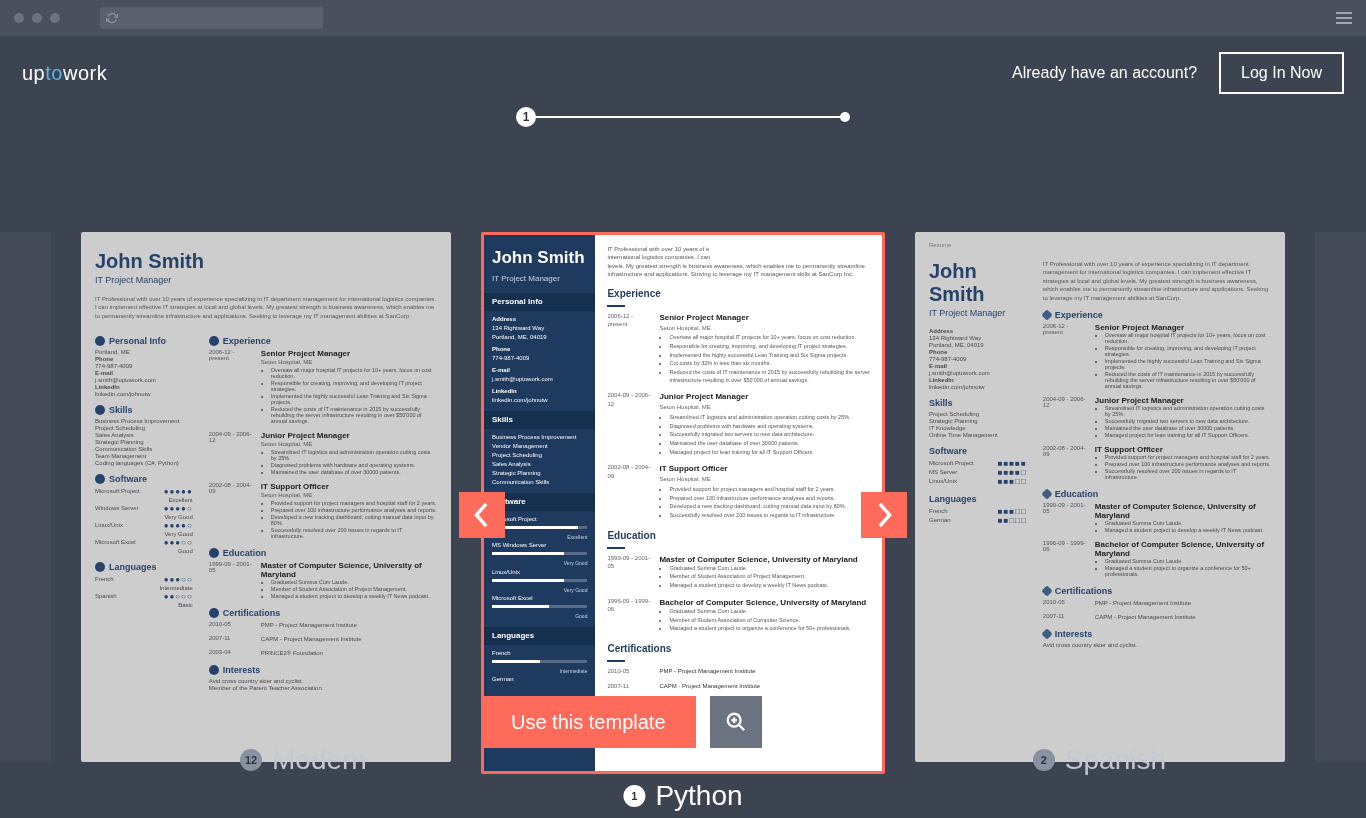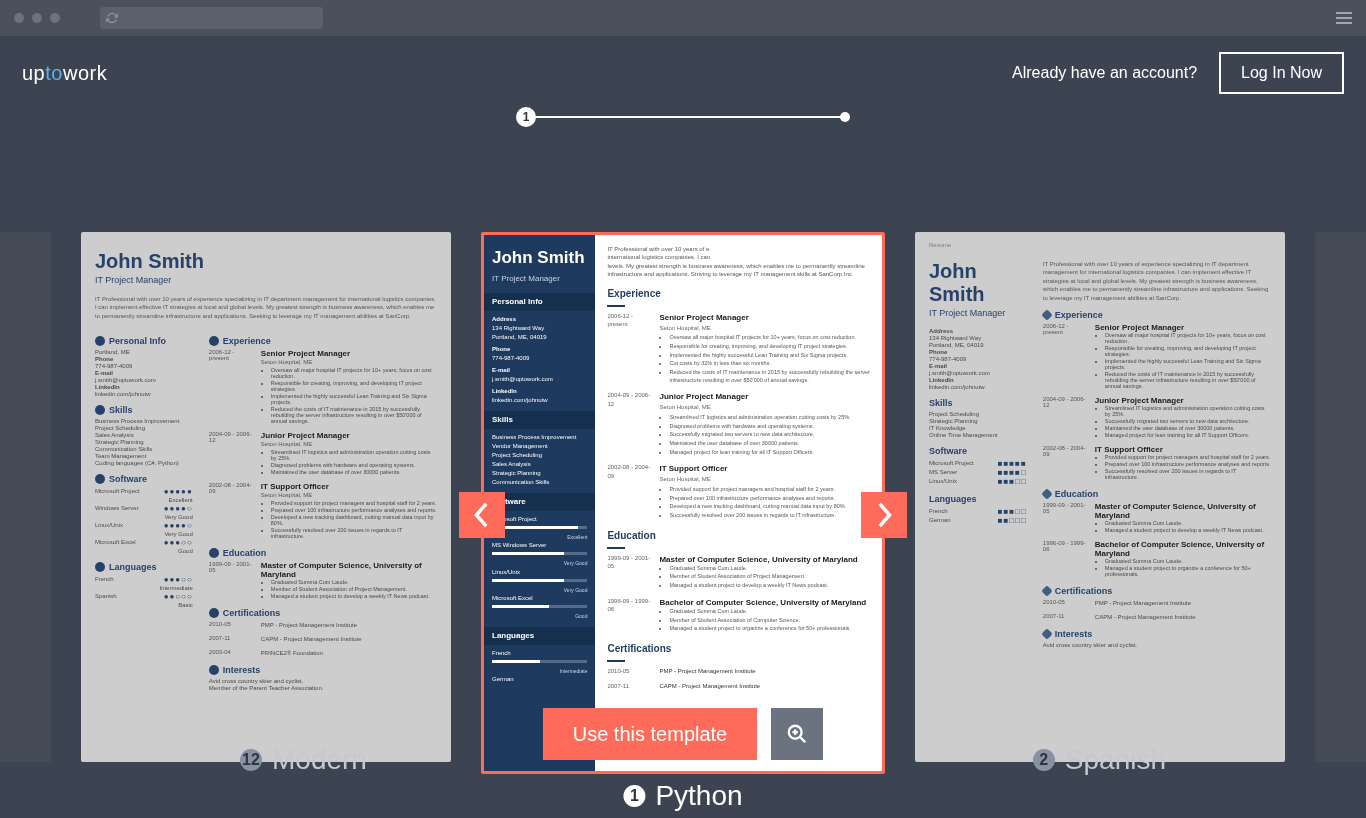--- a/index.html
+++ b/index.html
@@ -33,21 +33,21 @@
     .carousel { position:absolute; top: 196px; left:0; right:0; display:flex; justify-content:center; gap: 30px; align-items:flex-start;margin-top:36px;}
     .card-wrap { position:relative; }
     .template-card { width: 370px; height: 530px; background:#fff; border-radius:2px; overflow:hidden; position:relative; font-size:6px;}
     .side-card .template-card { filter: brightness(.82) contrast(.95); }
     .ghost { width:70px; height:530px; background:rgba(255,255,255,.04); }
 
     
     .center-card .template-card { border: 3px solid #ff6b5b; width:404px; height:542px;}
     .badge { position:absolute; top:3px; right:3px; background:#ff6b5b; color:#fff; padding:7px 14px; font-size:13px; font-weight:600; display:flex; align-items:center; gap:6px; z-index:5;}
     .badge svg { fill:#fff; }
-    .actions { position:absolute; bottom:14px; left:0; right:0; display:flex; justify-content:center; gap:14px; z-index:5;}
+    .actions { position:absolute; bottom:26px; left:0; right:0; display:flex; gap:14px; z-index:5;}
     .use-btn { background:#ff6b5b; color:#fff; border:none; padding:14px 30px; font-size:20px; font-weight:500; cursor:pointer;}
     .zoom-btn { background:#6b7280; color:#fff; border:none; width:52px; height:52px; display:flex; align-items:center; justify-content:center; cursor:pointer;}
 
     
     .cascade-inner { display:flex; height:100%; }
     .casc-left { width:28%; background:#1e3a5f; color:#fff; padding:10px 8px; font-size:6px; line-height:1.5;}
     .casc-left h1 { color:#fff; font-size:17px; font-weight:700; margin-bottom:2px;}
     .casc-left .role { font-size:8px; color:#c5d5e8; margin-bottom:8px;}
     .casc-left h3 { background:#15304f; margin: 6px -8px 4px; padding:3px 8px; font-size:8px; font-weight:600;}
     .casc-left .bar { height:3px; background:rgba(255,255,255,.25); margin:2px 0 5px; position:relative;}
@@ -81,21 +81,21 @@
     .modern-inner .top-label { position:absolute; top:10px; left:14px; font-size:6px; color:#999;}
 
     
     .nav-arrow { position:absolute; top:260px; width:46px; height:46px; background:#ff6b5b; color:#fff; display:flex; align-items:center; justify-content:center; cursor:pointer; z-index:10;}
     .nav-prev { left:-22px; }
     .nav-next { right:-22px; }
 
     
     .labels { position:absolute; top:744px; left:0; right:0; display:flex; justify-content:center; gap:100px;}
     .label { display:flex; align-items:center; gap:10px; color:#c3c8d2; font-size:28px;}
-    .label .num { width:22px; height:22px; border-radius:50%; background:#8892a0; color:#2e3542; display:flex; align-items:center; justify-content:center; font-size:16px; font-weight:700;}
+    .label .num { width:22px; height:22px; border-radius:50%; background:#8892a0; color:#2e3542; display:flex; align-items:center; justify-content:center; font-size:11px; font-weight:700;}
     .label-center { color:#fff; }
     .label-center .num { background:#fff; color:#333;}
     .label-left { position:absolute; left:240px;}
     .label-right { position:absolute; right:200px;}
     .label-ctr { position:absolute; left:50%; transform:translateX(-50%); top:36px;}
   </style>
 </head>
 <body>
 
 <div class="browser-chrome">

